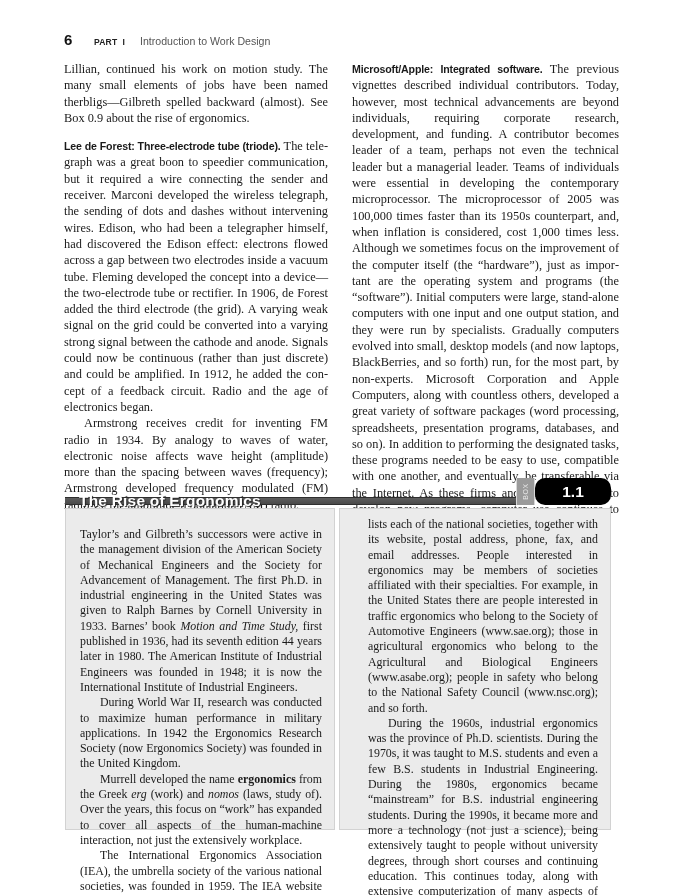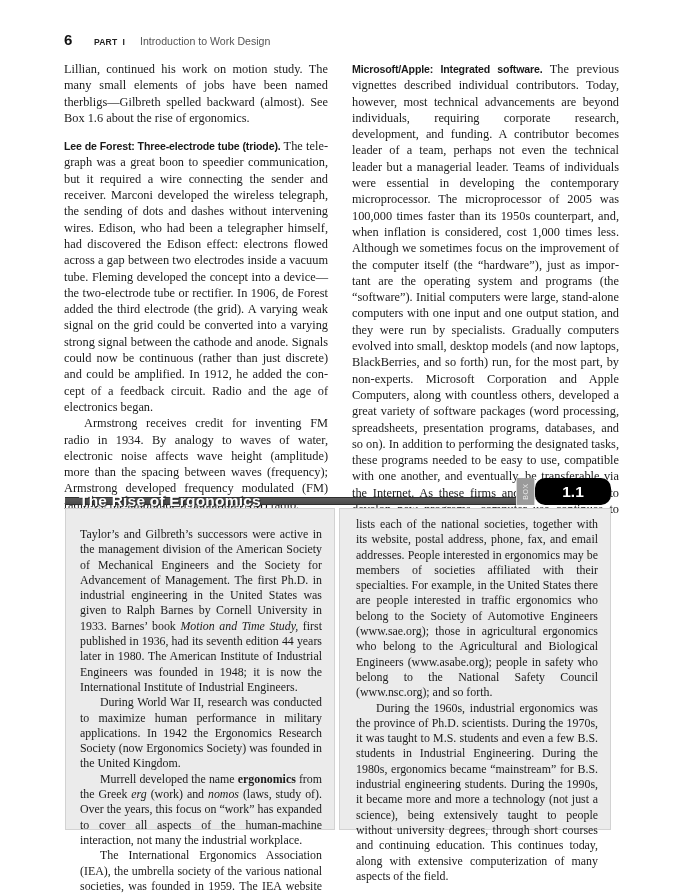--- a/index.html
+++ b/index.html
@@ -61,37 +61,37 @@
     font-family: "Liberation Sans", sans-serif; font-weight: bold; font-size: 15.5px; color: #fff;
   }
 
   .box-panel {
     position: absolute; top: 30px; height: 322px; background: #ebebeb;
     border: 1px solid #d2d2d2; box-sizing: border-box;
     font-family: "Liberation Serif", serif; font-size: 11.9px; line-height: 15.3px; color: #1a1a1a;
     text-align: justify;
   }
   .box-panel-left { left: 0; width: 270px; padding: 18px 12px 0 14px; }
-  .box-panel-right { left: 274px; width: 272px; padding: 8px 12px 0 16px; }
+  .box-panel-right { left: 274px; width: 272px; padding: 8px 12px 0 28px; }
   .box-panel p { margin: 0; }
 </style>
 </head>
 <body>
 
 <div class="page">
 
   <div class="running-head">
     <span class="page-number">6</span>
     <span class="part-label"><span>PART</span>&nbsp;&nbsp;<span>I</span></span>
     <span class="part-sep">&nbsp;&nbsp;</span>
     <span class="chapter-title">Introduction to Work Design</span>
   </div>
 
   <div class="col col-left">
-    <p>Lillian, continued his work on motion study. The many small elements of jobs have been named therbligs—Gilbreth spelled backward (almost). See Box 1.6 about the rise of ergonomics.</p>
+    <p>Lillian, continued his work on motion study. The many small elements of jobs have been named therbligs—Gilbreth spelled backward (almost). See Box 0.9 about the rise of ergonomics.</p>
     <p class="gap"><span class="runin">Lee de Forest: Three-electrode tube (triode).</span><span> The tele­graph was a great boon to speedier communication, but it required a wire connecting the sender and receiver. Marconi developed the wireless telegraph, the sending of dots and dashes without intervening wires. Edison, who had been a telegrapher himself, had discovered the Edison effect: electrons flowed across a gap between two electrodes inside a vacuum tube. Fleming developed the concept into a device—the two-electrode tube or rectifier. In 1906, de Forest added the third electrode (the grid). A varying weak signal on the grid could be converted into a varying strong signal between the cathode and anode. Signals could now be continuous (rather than just discrete) and could be amplified. In 1912, he added the con­cept of a feedback circuit. Radio and the age of </span><span class="term">electronics</span><span> began.</span></p>
     <p class="indent">Armstrong receives credit for inventing FM radio in 1934. By analogy to waves of water, electronic noise affects wave height (amplitude) more than the spacing between waves (frequency); Armstrong developed frequency modulated (FM) radio vs. the amplitude modulation (AM) radio.</p>
   </div>
 
   <div class="col col-right">
     <p><span class="runin">Microsoft/Apple: Integrated software.</span><span> The previous vignettes described individual contributors. Today, however, most technical advancements are beyond individuals, requiring corporate research, development, and fund­ing. A contributor becomes leader of a team, perhaps not even the technical leader but a managerial leader. Teams of individuals were essential in developing the contemporary microprocessor. The microprocessor of 2005 was 100,000 times faster than its 1950s counter­part, and, when inflation is considered, cost 1,000 times less. Although we sometimes focus on the improvement of the computer itself (the “hardware”), just as impor­tant are the operating system and programs (the “software”). Initial computers were large, stand-alone computers with one input and one output station, and they were run by specialists. Gradually computers evolved into small, desktop models (and now lap­tops, BlackBerries, and so forth) run, for the most part, by non-experts. Microsoft Corporation and Apple Computers, along with countless others, developed a great variety of software packages (word processing, spreadsheets, presentation programs, databases, and so on). In addition to performing the designated tasks, these programs needed to be easy to use, compatible with one another, and eventually, be transferable via the Internet. As these firms and others continue to develop new programs, computer use continues to advance effi­ciency and flexibility worldwide.</span></p>
   </div>
 
   <div class="box">
     <div class="box-header">
@@ -102,21 +102,21 @@
         <span>BOX</span>
       </div>
       <div class="box-number">
         <span>1.1</span>
       </div>
     </div>
 
     <div class="box-panel box-panel-left">
       <p><span>Taylor’s and Gilbreth’s successors were active in the management division of the American Society of Mechanical Engineers and the Society for Advancement of Management. The first Ph.D. in industrial engineer­ing in the United States was given to Ralph Barnes by Cornell University in 1933. Barnes’ book </span><i>Motion and Time Study,</i><span> first published in 1936, had its seventh edi­tion 44 years later in 1980. The American Institute of Industrial Engineers was founded in 1948; it is now the International Institute of Industrial Engineers.</span></p>
       <p class="indent">During World War II, research was conducted to maximize human performance in military applications. In 1942 the Ergonomics Research Society (now Ergonomics Society) was founded in the United Kingdom.</p>
-      <p class="indent"><span>Murrell developed the name </span><b>ergonomics</b><span> from the Greek </span><i>erg</i><span> (work) and </span><i>nomos</i><span> (laws, study of). Over the years, this focus on “work” has expanded to cover all aspects of the human-machine interaction, not many the industrial workplace.</span></p>
+      <p class="indent"><span>Murrell developed the name </span><b>ergonomics</b><span> from the Greek </span><i>erg</i><span> (work) and </span><i>nomos</i><span> (laws, study of). Over the years, this focus on “work” has expanded to cover all aspects of the human-machine interaction, not just the extensively workplace.</span></p>
       <p class="indent">The International Ergonomics Association (IEA), the umbrella society of the various national societies, was founded in 1959. The IEA website (www.iea.cc)</p>
     </div>
 
     <div class="box-panel box-panel-right">
       <p>lists each of the national societies, together with its web­site, postal address, phone, fax, and email addresses. People interested in ergonomics may be members of societies affiliated with their specialties. For example, in the United States there are people interested in traf­fic ergonomics who belong to the Society of Automotive Engineers (www.sae.org); those in agricul­tural ergonomics who belong to the Agricultural and Biological Engineers (www.asabe.org); people in safety who belong to the National Safety Council (www.nsc.org); and so forth.</p>
       <p class="indent">During the 1960s, industrial ergonomics was the province of Ph.D. scientists. During the 1970s, it was taught to M.S. students and even a few B.S. students in Industrial Engineering. During the 1980s, ergonomics became “mainstream” for B.S. industrial engineering stu­dents. During the 1990s, it became more and more a technology (not just a science), being extensively taught to people without university degrees, through short courses and continuing education. This continues today, along with extensive computerization of many aspects of the field.</p>
     </div>
   </div>
 
 </div>

